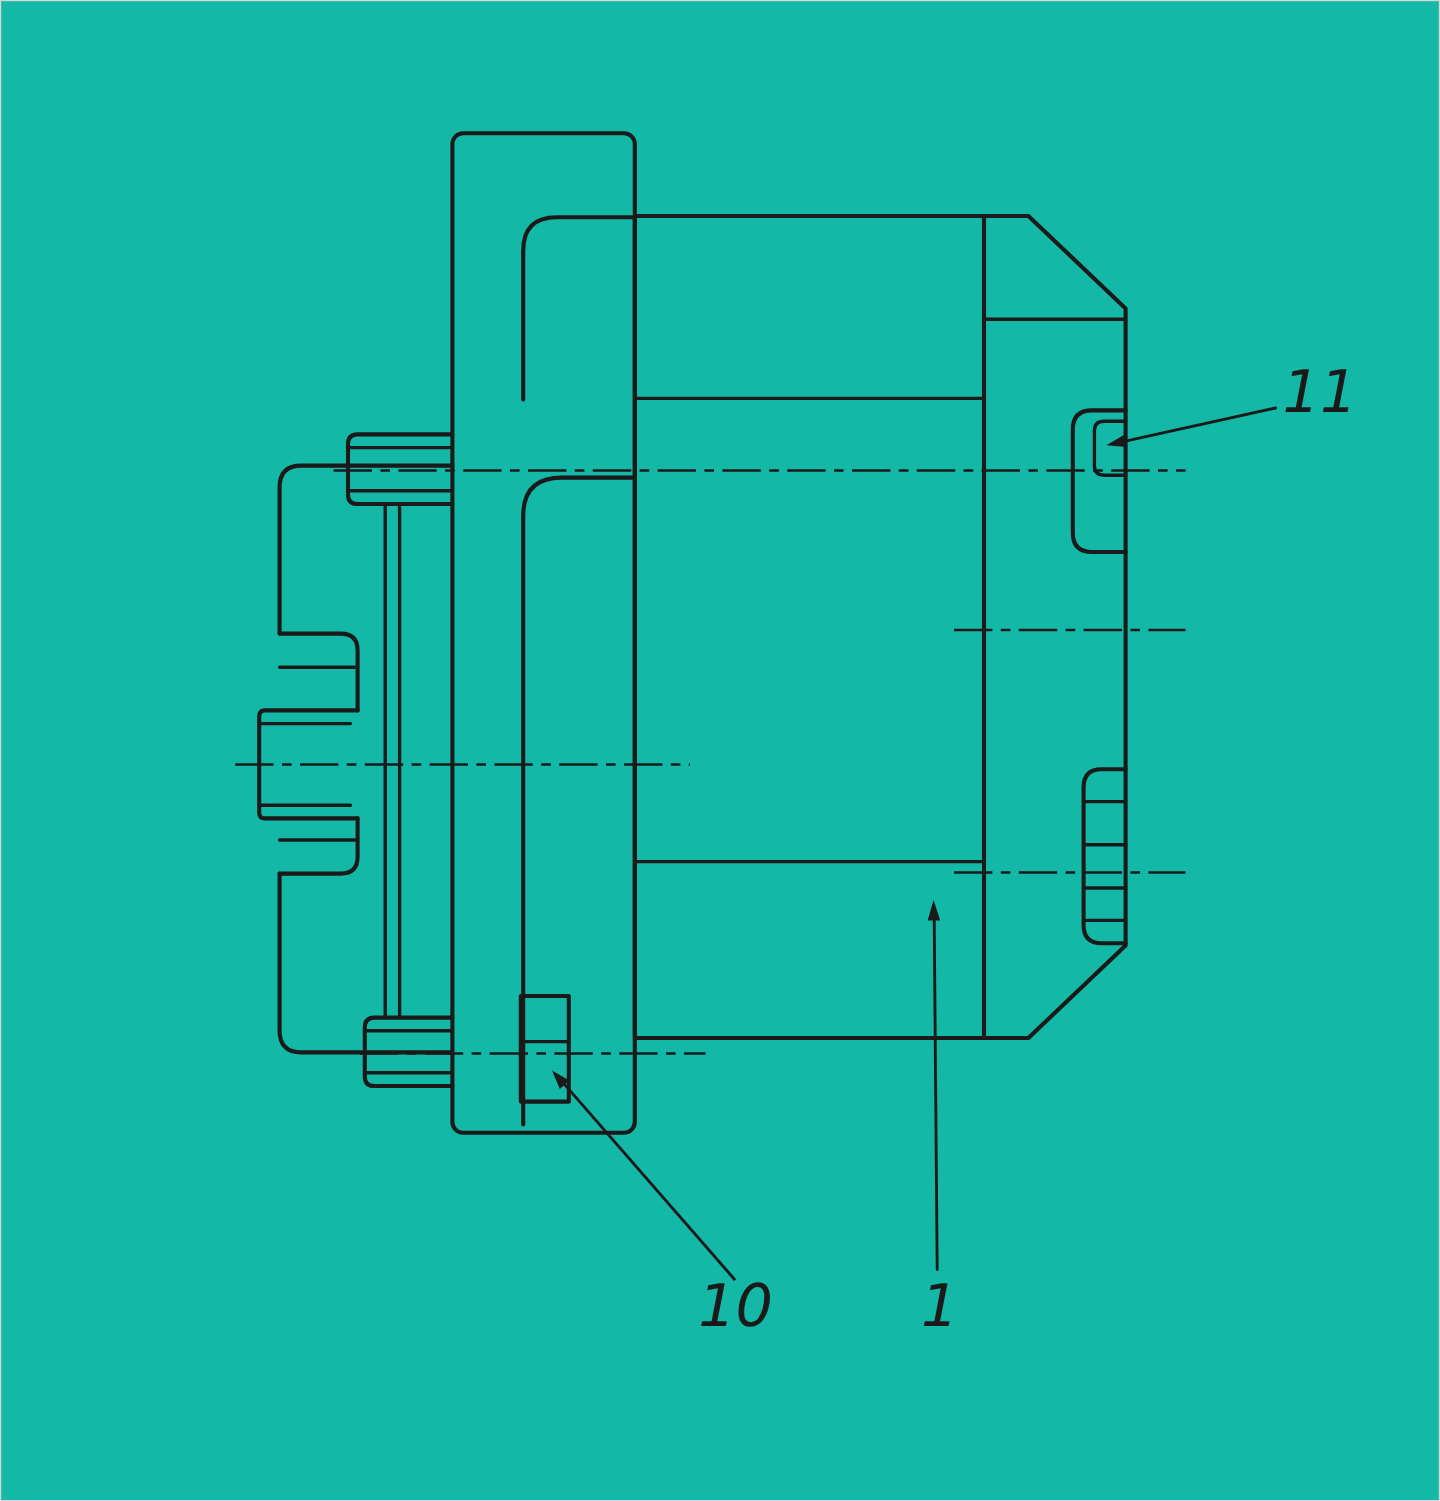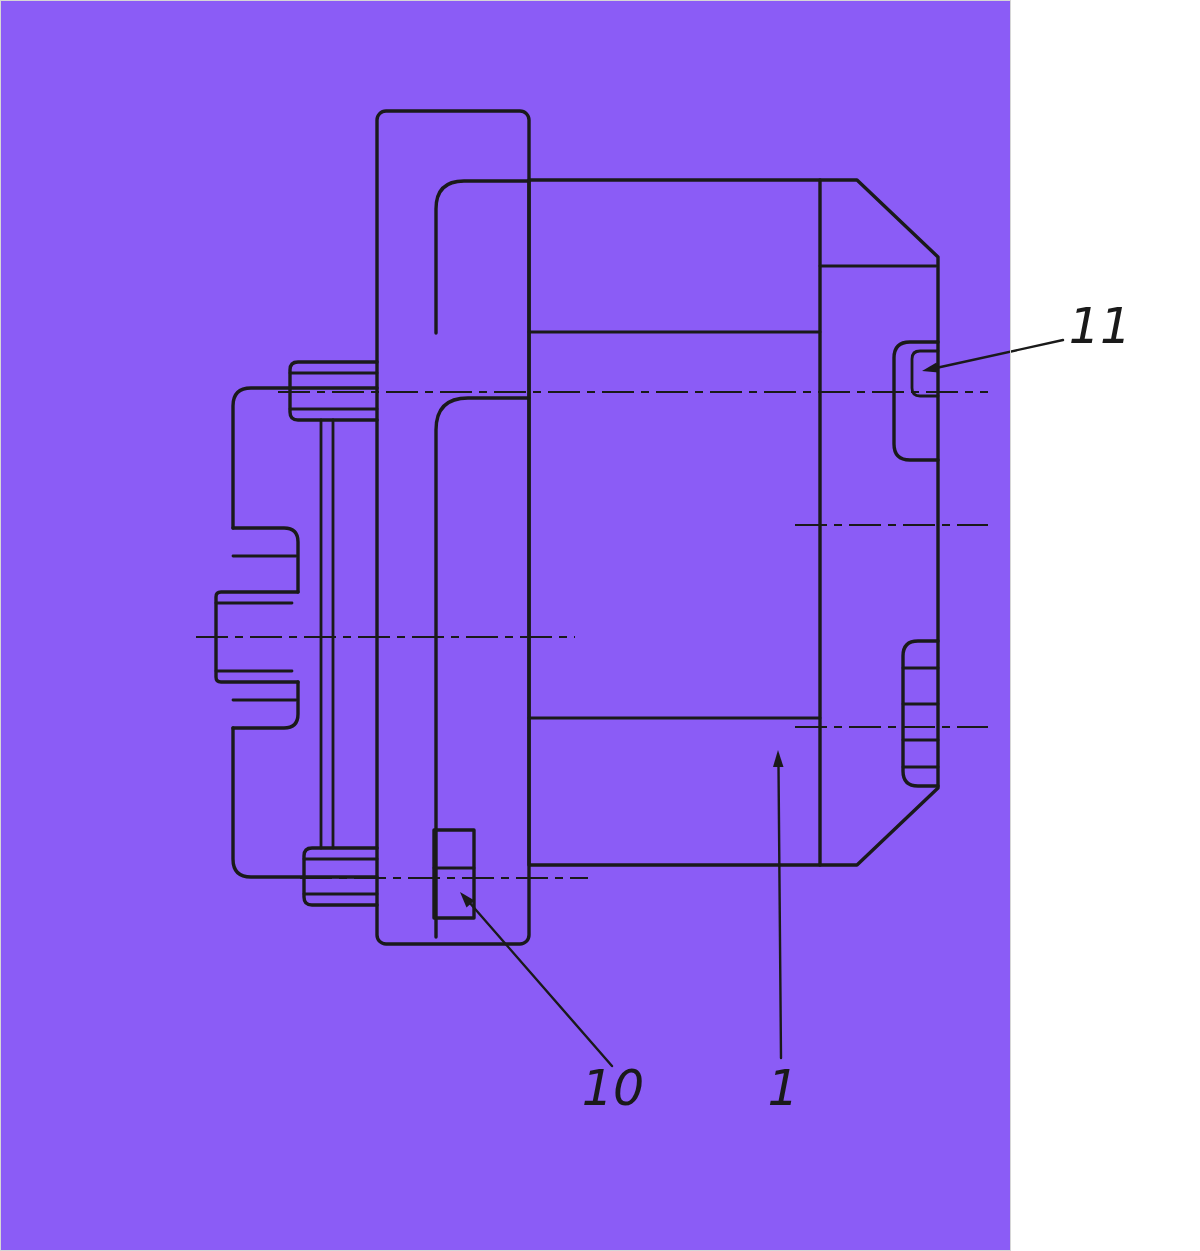--- a/index.html
+++ b/index.html
@@ -1,19 +1,19 @@
 <!DOCTYPE html>
 <html><head>
 <meta charset="utf-8">
 <style>
   html, body { margin: 0; padding: 0; background: #ffffff; }
   .page {
-    width: 1011px;
+    width: 1200px;
     height: 1251px;
-    background: #8b5cf6;
+    background: #14b8a6;
     outline: 1px solid #d6d6d6;
     outline-offset: -1px;
     position: relative;
   }
   svg { display: block; width: 1200px; height: 1251px; }
   .ink {
     stroke: #1a1a1a;
     fill: none;
     stroke-width: 3.4;
     stroke-linecap: round;

